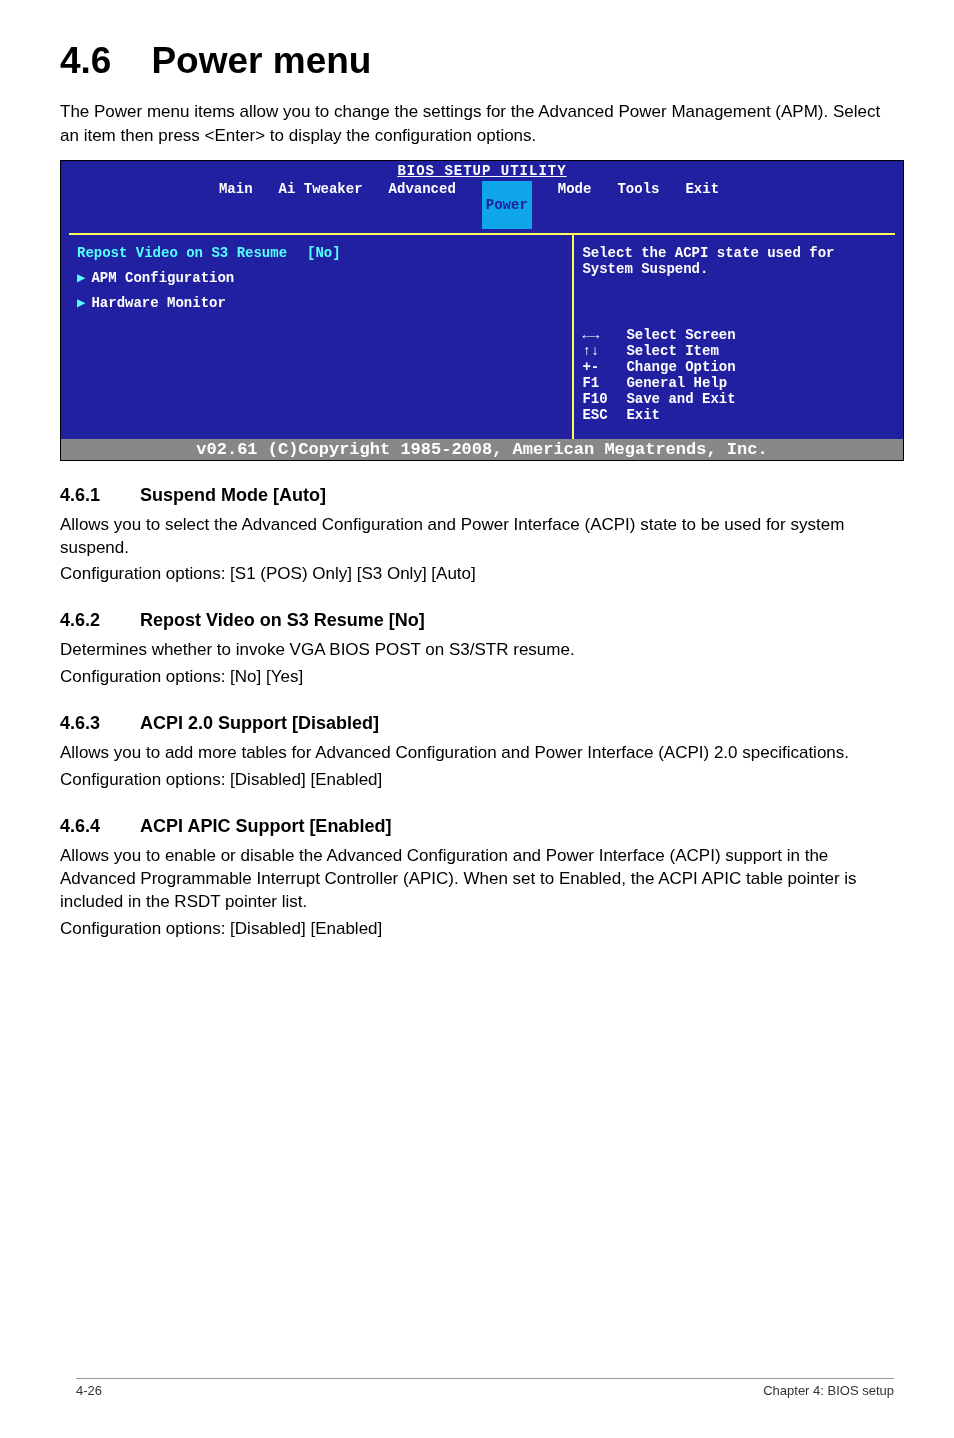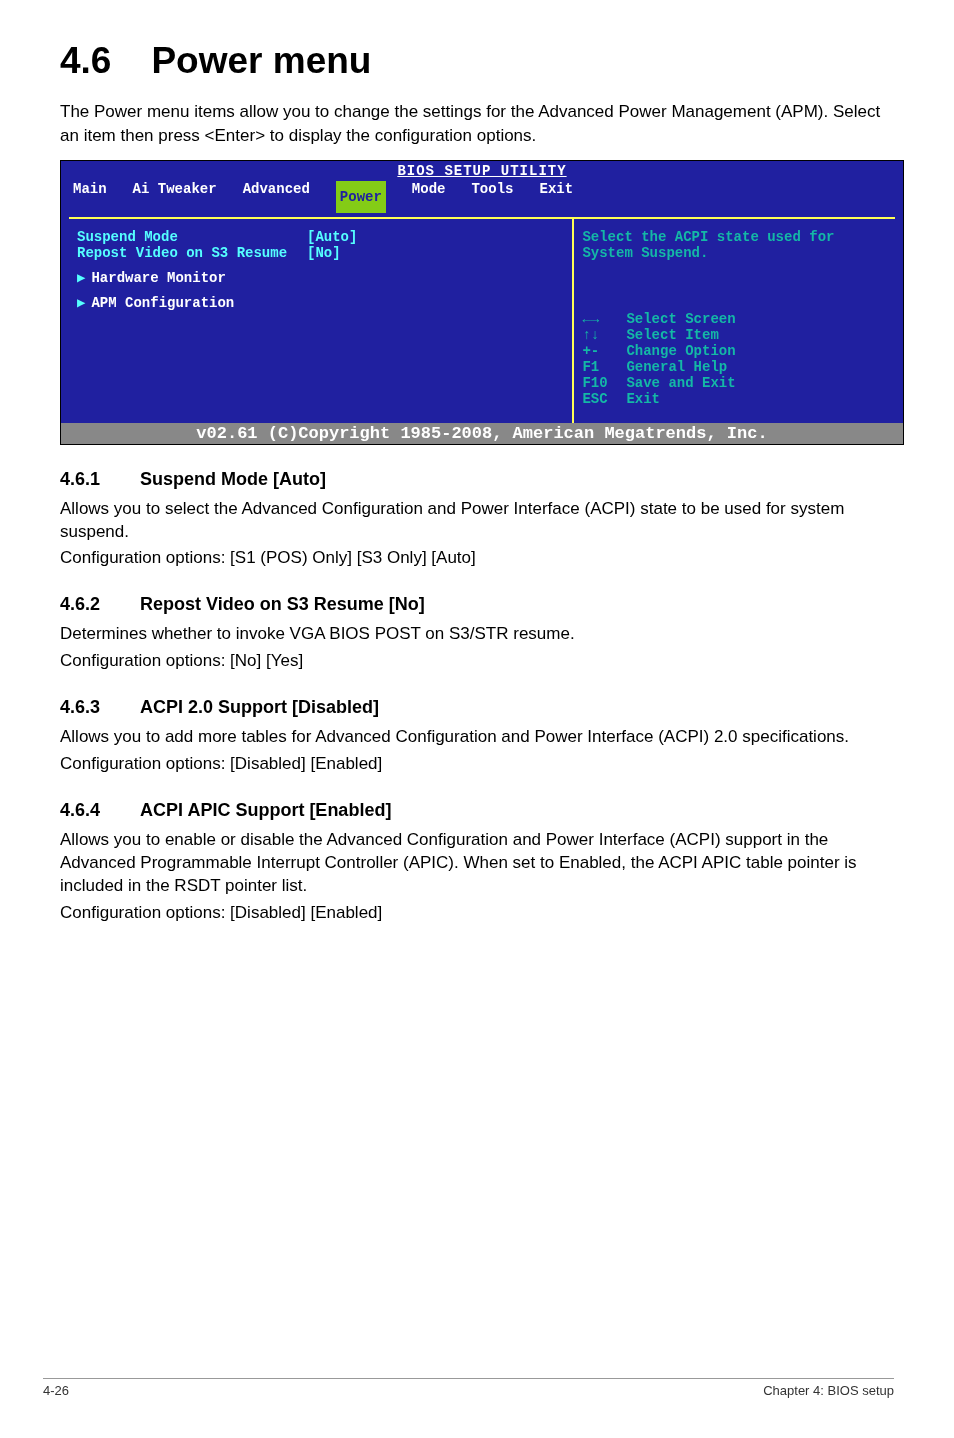--- a/index.html
+++ b/index.html
@@ -38,23 +38,24 @@
       text-align: center;
       color: #fff;
       padding: 2px 0;
       text-decoration: underline;
       letter-spacing: 1px;
     }
     .bios-tabs {
       display: flex;
       padding: 0 12px 4px 12px;
       color: #fff;
+      justify-content: center;
     }
     .bios-tabs span { margin-right: 26px; white-space: pre; }
-    .bios-tabs .active { background: #84cc16; color: #2020a0; padding: 8px 4px; }
+    .bios-tabs .active { background: #0ea5e9; color: #2020a0; padding: 16px 4px; }
     .bios-body {
       display: flex;
       border-top: 2px solid #ffff55;
       margin: 0 8px;
     }
     .bios-left {
       flex: 1.6;
       border: 2px solid #ffff55;
       border-top: none;
       border-left: none;
@@ -63,21 +64,21 @@
       color: #55ffff;
     }
     .bios-left .row { display: flex; }
     .bios-left .label { width: 230px; white-space: pre; }
     .bios-left .val { flex: 1; }
     .bios-left .sub { color: #fff; margin-top: 8px; }
     .bios-left .sub .arrow { color: #55ffff; margin-right: 6px; }
     .bios-right {
       flex: 1;
       padding: 10px 8px;
-      color: #14b8a6;
+      color: #ffffff;
       display: flex;
       flex-direction: column;
       justify-content: space-between;
     }
     .bios-right .help-top { }
     .bios-right .keys { margin-top: 50px; margin-bottom: 6px; }
     .bios-right .keys div { display: flex; }
     .bios-right .keys .k { width: 44px; white-space: pre; }
     .bios-footer {
       text-align: center;
@@ -95,21 +96,21 @@
     }
     .sec-num { display: inline-block; margin-right: 40px; }
     .para {
       font-size: 17px;
       line-height: 1.35;
       margin-bottom: 4px;
     }
     .footer-line {
       position: absolute;
       bottom: 40px;
-      left: 43px;
+      left: 76px;
       right: 60px;
       border-top: 1px solid #999;
       padding-top: 4px;
       font-size: 13px;
       color: #333;
       display: flex;
       justify-content: space-between;
     }
   </style>
 </head>
@@ -128,29 +129,25 @@
     <span>Ai Tweaker</span>
     <span>Advanced</span>
     <span class="active">Power</span>
     <span>Mode</span>
     <span>Tools</span>
     <span>Exit</span>
   </div>
   <div class="bios-body">
     <div class="bios-left">
       <div class="row">
-          <span class="label">Suspend Mode</span>
-          <span class="val">[Auto]</span>
-        </div>
-      <div class="row">
           <span class="label">Repost Video on S3 Resume</span>
           <span class="val">[No]</span>
         </div>
+      <div class="sub"><span class="arrow">▶</span><span>APM Configuration</span></div>
       <div class="sub"><span class="arrow">▶</span><span>Hardware Monitor</span></div>
-      <div class="sub"><span class="arrow">▶</span><span>APM Configuration</span></div>
     </div>
     <div class="bios-right">
       <div class="help-top">Select the ACPI state used for System Suspend.</div>
       <div class="keys">
         <div>
             <span class="k">←→</span>
             <span>Select Screen</span>
           </div>
         <div>
             <span class="k">↑↓</span>

